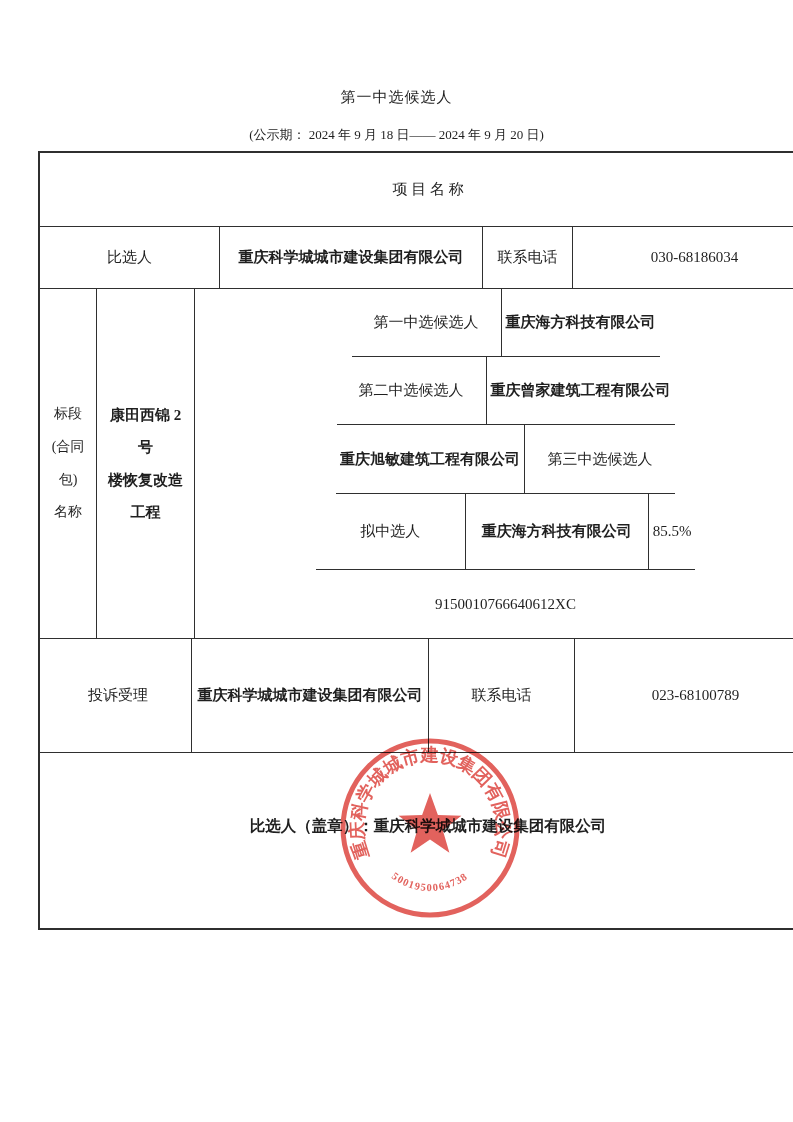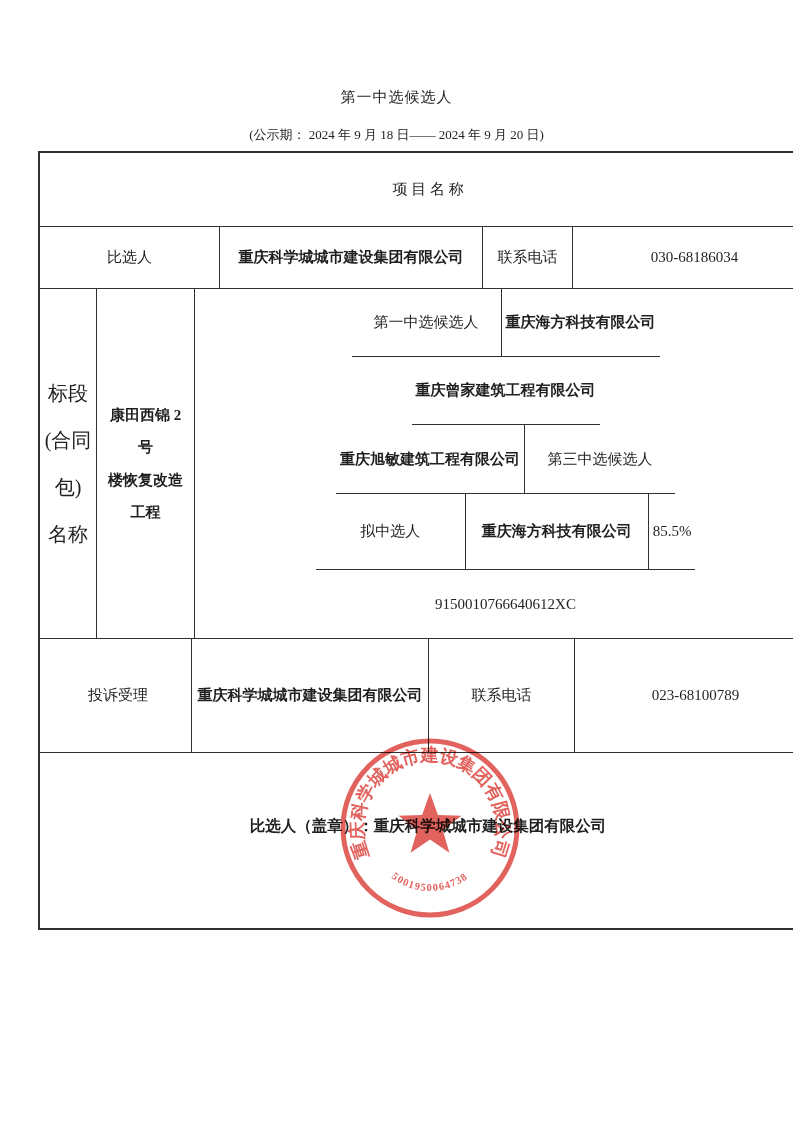--- a/index.html
+++ b/index.html
@@ -42,21 +42,21 @@
   .row-project { height: 74px; }
   .row-bixuan  { height: 62px; }
   .row-section { height: 350px; }
   .row-complaint { height: 114px; }
   .row-signature { flex: 1 1 auto; }
 
   .w180 { width: 180px; flex: 0 0 180px; }
   .w263 { width: 263px; flex: 0 0 263px; }
   .w90  { width: 90px;  flex: 0 0 90px; }
 
-  .sec-colA { width: 57px; flex: 0 0 57px; line-height: 2.35; font-size: 20px; }
+  .sec-colA { width: 57px; flex: 0 0 57px; line-height: 2.35; font-size: 14px; }
   .sec-colB { width: 98px; flex: 0 0 98px; line-height: 2.15; }
   .sec-sub { flex: 1 1 auto; display: flex; flex-direction: column; border-right: none; padding: 0; align-items: center; }
   .sub-row { display: flex; border-bottom: 1px solid #2f2f2f; box-sizing: border-box; flex: 0 0 auto; }
   .sub-row:last-child { border-bottom: none; flex: 1 1 auto; }
   .sub-label { width: 150px; flex: 0 0 150px; }
   .h68 { height: 68px; } .h69 { height: 69px; } .h76 { height: 76px; }
   .w183 { width: 183px; flex: 0 0 183px; }
   .w64  { width: 64px; flex: 0 0 64px; line-height: 2.25; }
 
   .cw152 { width: 152px; flex: 0 0 152px; padding-left: 9px; }
@@ -102,20 +102,21 @@
 楼恢复改造
 工程</div>
     <div class="cell sec-sub">
 
       <div class="sub-row h68">
         <div class="cell sub-label">第一中选候选人</div>
         <div class="cell bold">重庆海方科技有限公司</div>
       </div>
 
       <div class="sub-row h68">
+        <div class="cell sub-label">第二中选候选人</div>
         <div class="cell bold">重庆曾家建筑工程有限公司</div>
       </div>
 
       <div class="sub-row h69">
         <div class="cell bold">重庆旭敏建筑工程有限公司</div>
         <div class="cell sub-label">第三中选候选人</div>
       </div>
 
       <div class="sub-row h76">
         <div class="cell sub-label">拟中选人</div>

